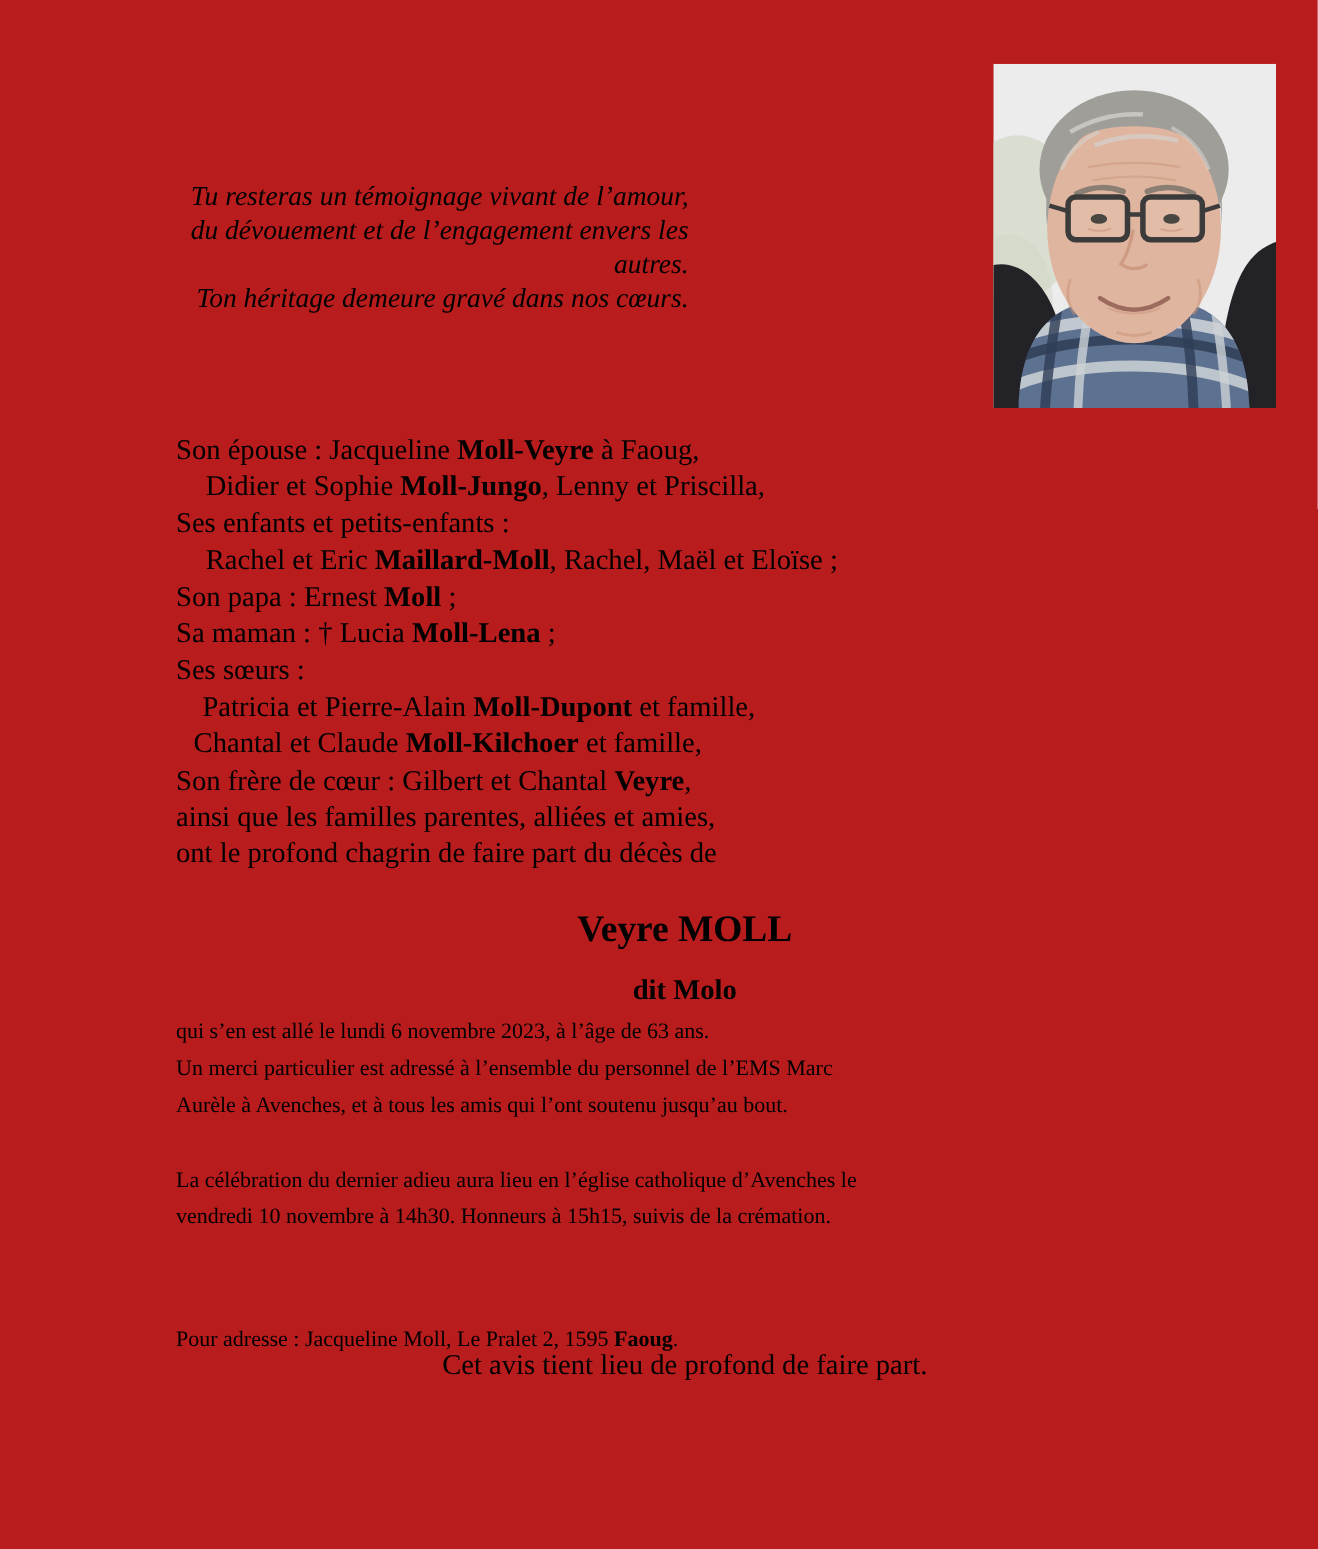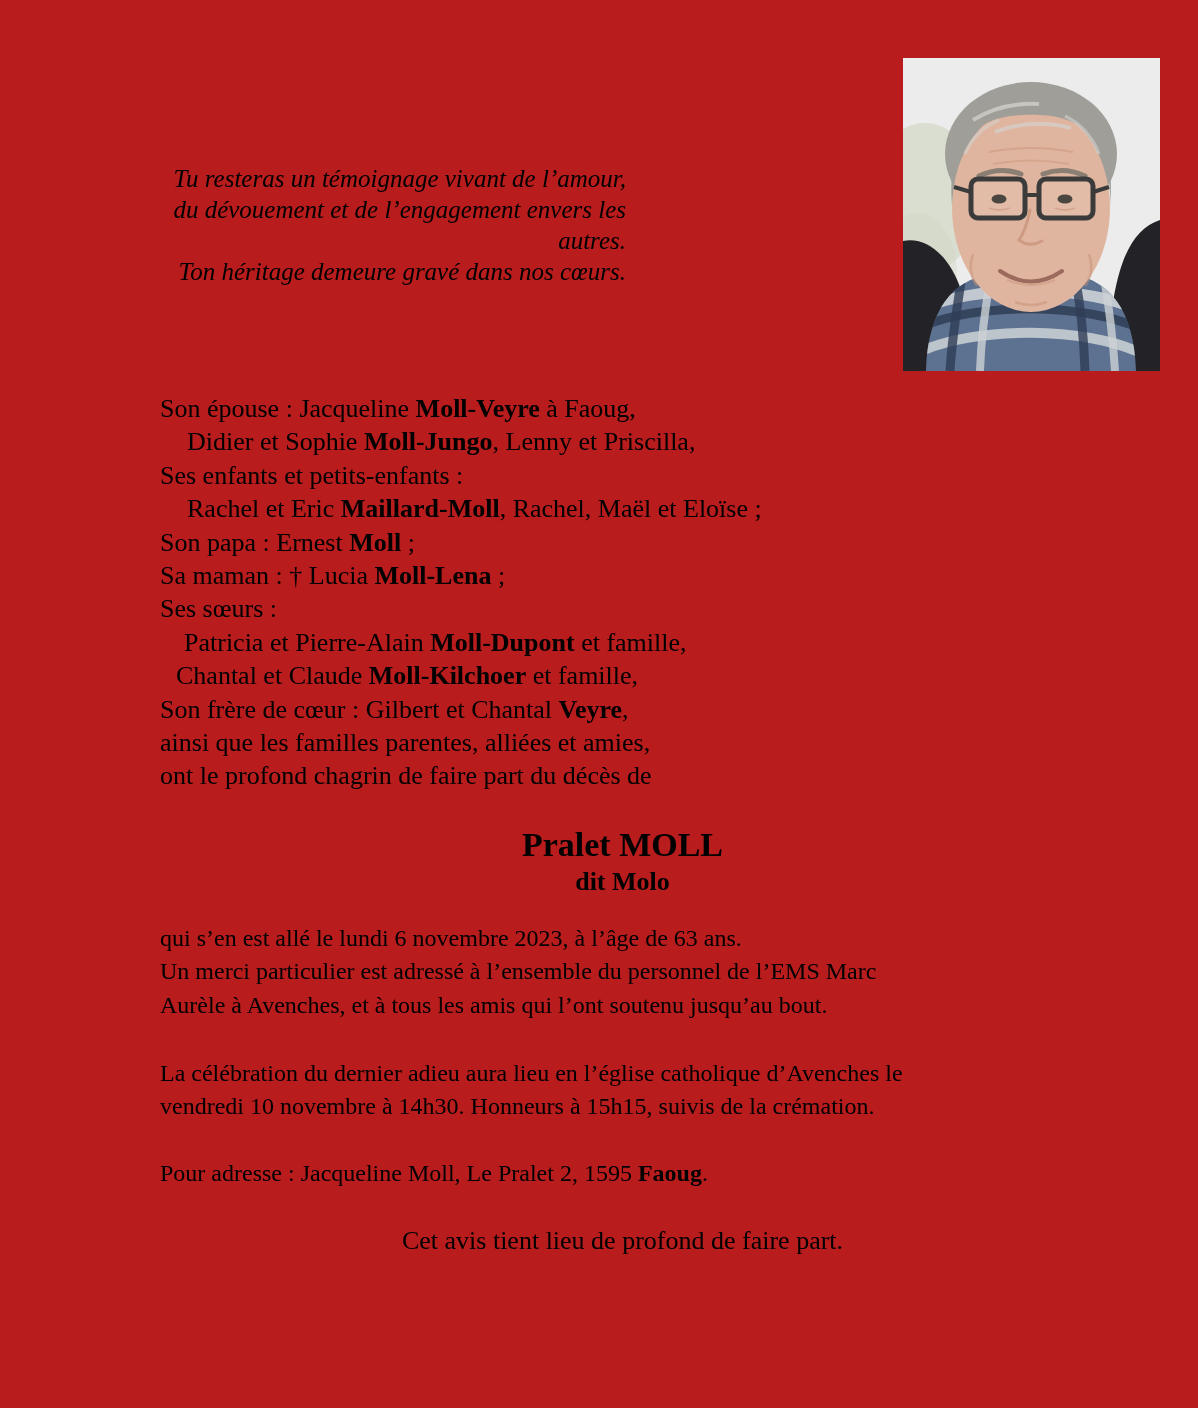--- a/index.html
+++ b/index.html
@@ -37,31 +37,31 @@
     font-size: 26px;
     line-height: 33.4px;
   }
 
   .title-block {
     position: absolute;
     left: 160px; top: 826px; width: 925px;
     text-align: center;
   }
   .deceased-name { font-size: 34px; font-weight: bold; line-height: 38px; }
-  .deceased-alias { font-size: 26px; font-weight: bold; line-height: 32px; margin-top: 2px; }
+  .deceased-alias { font-size: 26px; font-weight: bold; line-height: 32px; margin-top: 20px; }
 
   .para {
     position: absolute;
     left: 160px;
-    font-size: 24px;
+    font-size: 20px;
     line-height: 33.4px;
   }
   .p1 { top: 922px; }
   .p2 { top: 1057px; }
-  .address { top: 1157px; }
+  .address { top: 1202px; }
 
   .closing {
     position: absolute;
     left: 160px; top: 1224px; width: 925px;
     text-align: center;
     font-size: 26px;
     line-height: 33.4px;
   }
 </style>
 </head>
@@ -150,21 +150,21 @@
       <div class="line"><span>Sa maman : † Lucia </span><span class="b">Moll-Lena</span><span> ;</span></div>
       <div class="line"><span>Ses sœurs :</span></div>
       <div class="line" style="padding-left: 24px;"><span>Patricia et Pierre-Alain </span><span class="b">Moll-Dupont</span><span> et famille,</span></div>
       <div class="line" style="padding-left: 16px;"><span>Chantal et Claude </span><span class="b">Moll-Kilchoer</span><span> et famille,</span></div>
       <div class="line"><span>Son frère de cœur : Gilbert et Chantal </span><span class="b">Veyre</span><span>,</span></div>
       <div class="line"><span>ainsi que les familles parentes, alliées et amies,</span></div>
       <div class="line"><span>ont le profond chagrin de faire part du décès de</span></div>
     </div>
 
   <div class="title-block">
-    <div class="deceased-name">Pralet MOLL</div>
+    <div class="deceased-name">Veyre MOLL</div>
     <div class="deceased-alias">dit Molo</div>
   </div>
 
   <div class="para p1">
       <div class="line"><span>qui s’en est allé le lundi 6 novembre 2023, à l’âge de 63 ans.</span></div>
       <div class="line"><span>Un merci particulier est adressé à l’ensemble du personnel de l’EMS Marc</span></div>
       <div class="line"><span>Aurèle à Avenches, et à tous les amis qui l’ont soutenu jusqu’au bout.</span></div>
     </div>
 
   <div class="para p2">

